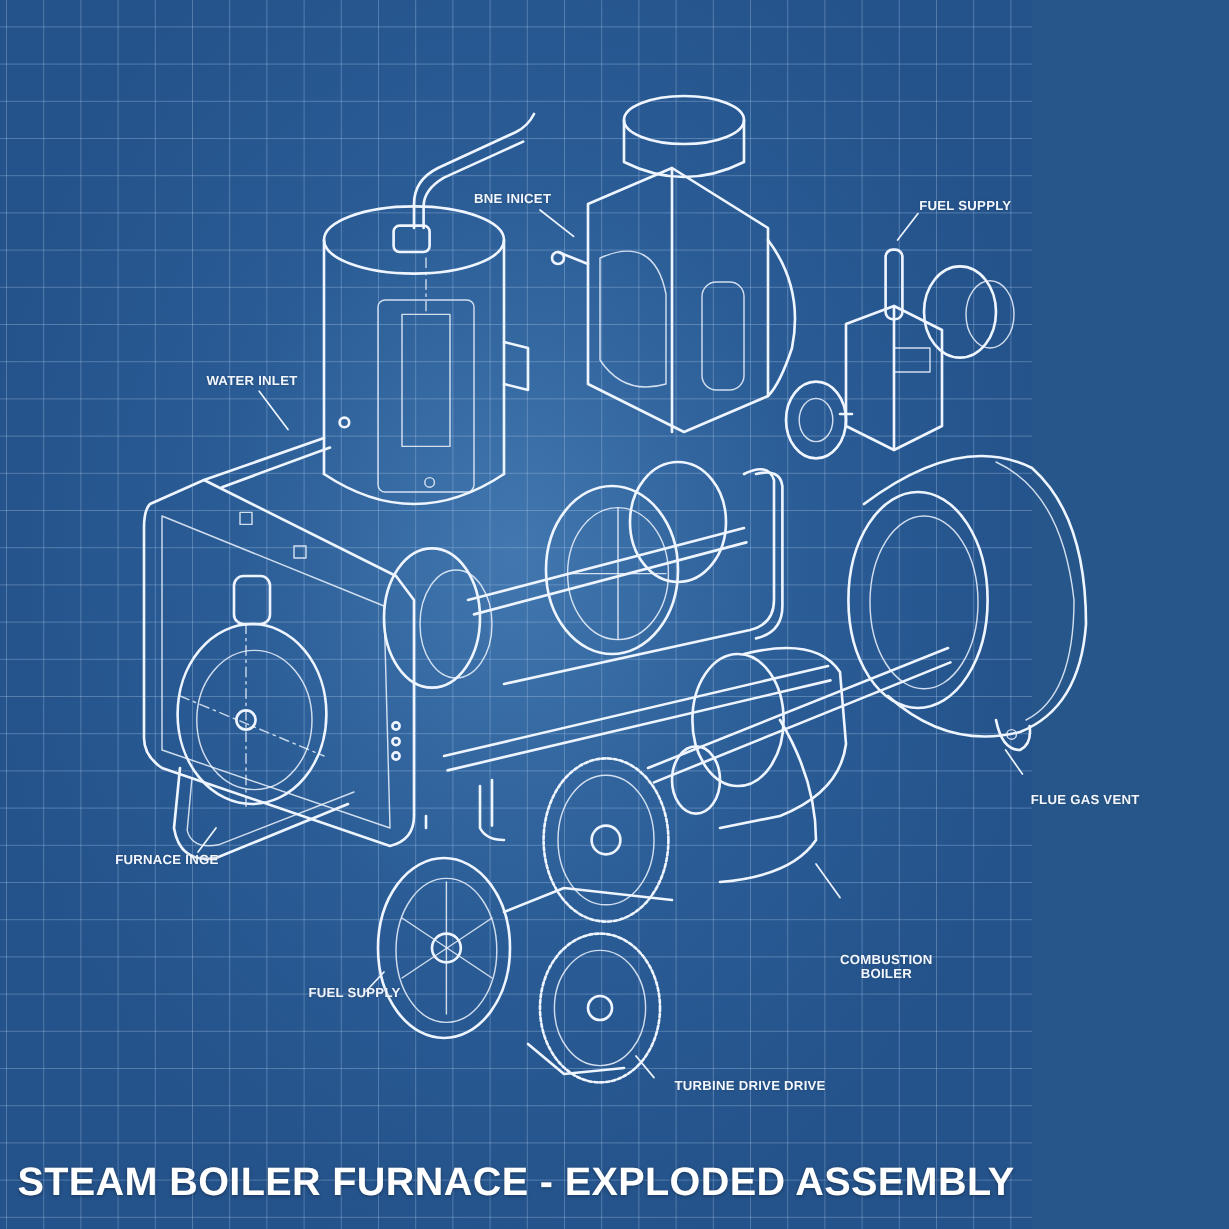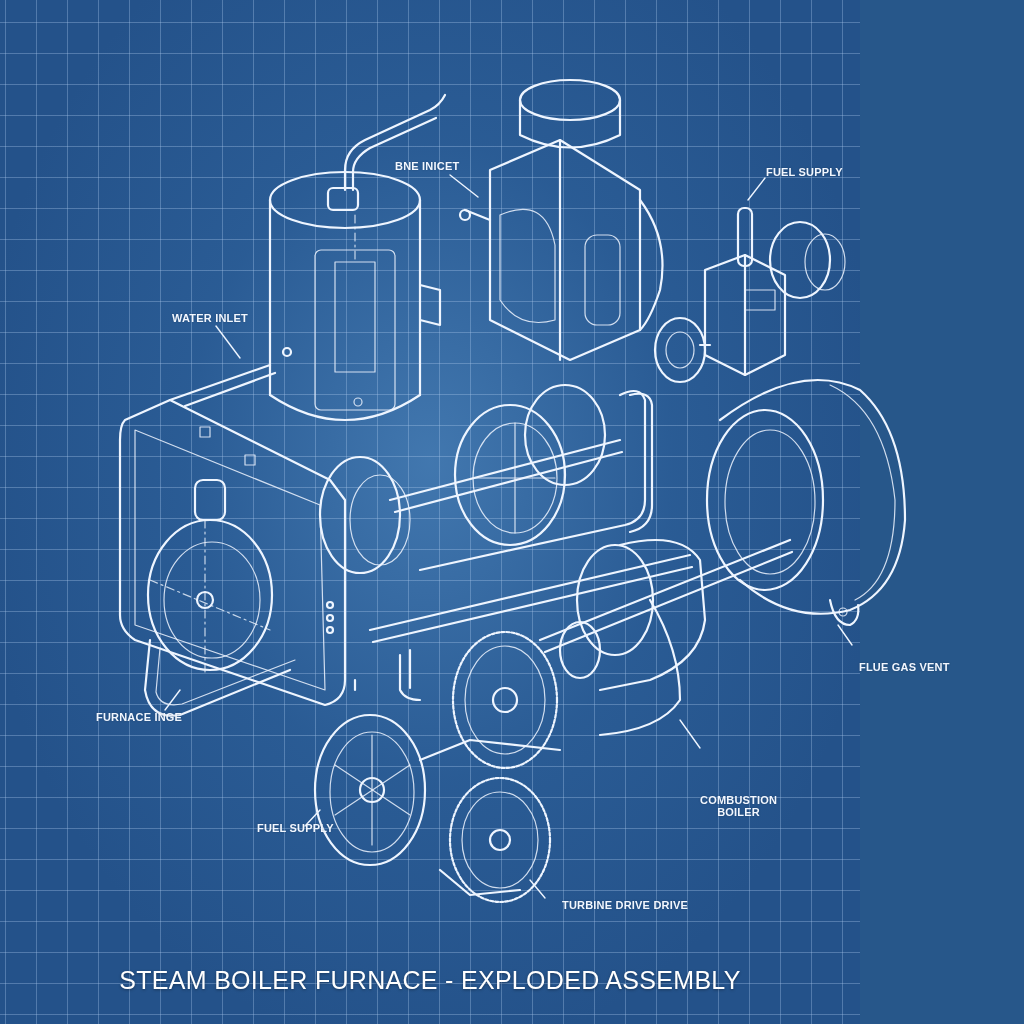--- a/index.html
+++ b/index.html
@@ -28,22 +28,22 @@
   svg.art .dash { stroke-width: 1.2; stroke-dasharray: 8 4 2 4; opacity: 0.8; }
   svg.art .leader { stroke-width: 1.4; }
   .label {
     position: absolute; color: #f2f7ff; font-weight: bold;
     font-size: 11px; letter-spacing: 0.2px; white-space: nowrap;
     text-shadow: 0 0 2px rgba(0,0,0,0.25);
   }
   .label.center { text-align: center; }
   .title {
     position: absolute; left: 0; right: 0; top: 966px;
-    text-align: center; color: #ffffff; font-weight: normal;
-    font-size: 25px; letter-spacing: 0.3px;
+    text-align: center; color: #ffffff; font-weight: bold;
+    font-size: 33px; letter-spacing: 0.3px;
     text-shadow: 0 1px 3px rgba(0,0,0,0.35);
   }
 </style>
 </head>
 <body>
 
 <div class="canvas">
   <div class="grid"></div>
 
   <svg class="art" width="1024" height="1024" viewBox="0 0 1024 1024">

